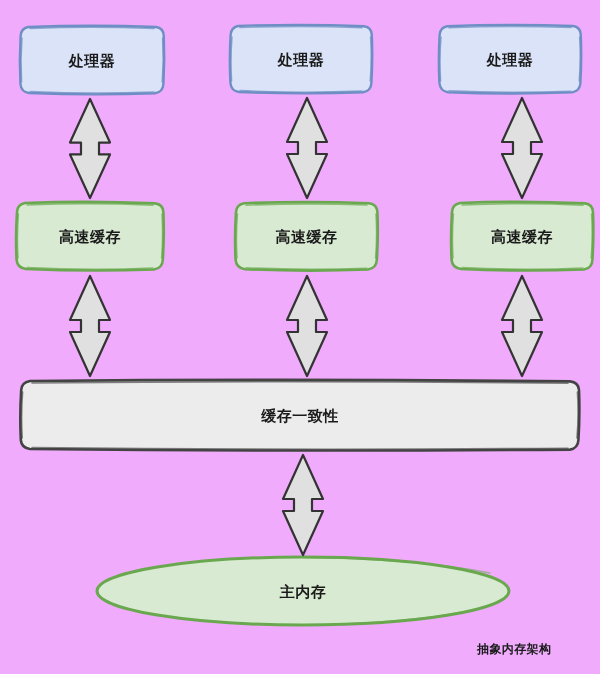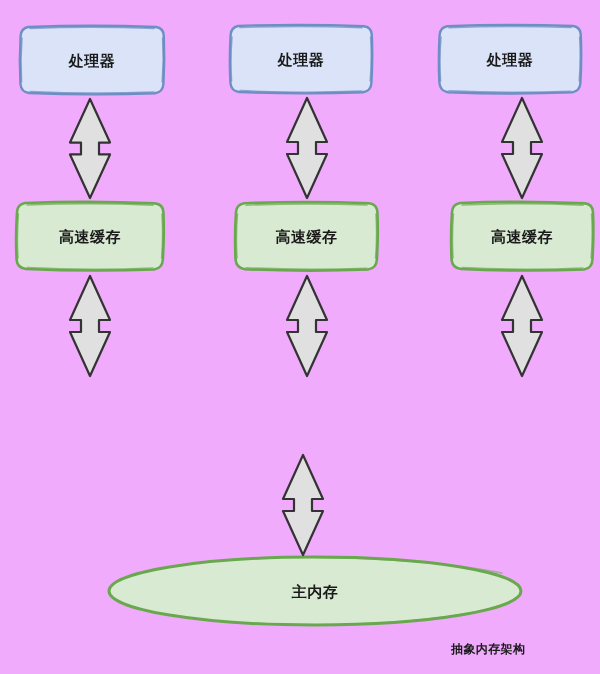--- a/index.html
+++ b/index.html
@@ -139,24 +139,31 @@
   </div>
 
   <div class="node" style="left:449px; top:200px; width:146px; height:72px;">
     <svg class="sketch-svg" viewBox="0 0 146 72" preserveAspectRatio="none">
       <path d="M11,3 Q73,0.6 136,3.4 Q143.6,4.4 144,12 Q145,36 143.4,60 Q143,68.2 135,69.5 Q73,71.8 12,69 Q3.4,68 2.6,60 Q1.4,36 3,12 Q3.4,4.4 11,3 Z" fill="#d9ead3" stroke="#6aa84f" stroke-width="2.6" stroke-linecap="round"></path>
       <path d="M13,5 Q73,2.4 134,5.2 M142.6,14 Q144,36 142.2,58 M134,68 Q73,70.6 13,67.6 M4,58 Q2.6,36 4.4,14" fill="none" stroke="#6aa84f" stroke-width="1.6" stroke-linecap="round" opacity="0.7"></path>
     </svg>
     <span class="node-label">高速缓存</span>
   </div>
 
+  <div class="node" style="left:18px; top:378px; width:564px; height:74px;">
+    <svg class="sketch-svg" viewBox="0 0 564 74" preserveAspectRatio="none">
+      <path d="M12,3 Q282,0.6 552,3.4 Q560.4,4.4 561,12 Q562,37 560.4,62 Q560,70.2 552,71.6 Q282,73.8 12,71 Q3.6,70 2.8,62 Q1.6,37 3.2,12 Q3.6,4.4 12,3 Z" fill="#ececec" stroke="#434343" stroke-width="2.6" stroke-linecap="round"></path>
+      <path d="M14,5 Q282,2.4 550,5.2 M559.4,14 Q561,37 559,60 M550,70.2 Q282,72.6 14,69.6 M4.2,60 Q2.8,37 4.6,14" fill="none" stroke="#434343" stroke-width="1.6" stroke-linecap="round" opacity="0.65"></path>
+    </svg>
+    <span class="node-label">缓存一致性</span>
+  </div>
 
-  <div class="node" style="left:106px; top:555px; width:418px; height:72px;">
+  <div class="node" style="left:94px; top:555px; width:418px; height:72px;">
     <svg class="sketch-svg" viewBox="0 0 418 72" preserveAspectRatio="none">
       <ellipse cx="209" cy="36" rx="206" ry="34" fill="#d9ead3" stroke="#6aa84f" stroke-width="3"></ellipse>
       <path d="M209,2.6 Q320,3.6 396,18 M410,44 Q370,64 250,69" fill="none" stroke="#6aa84f" stroke-width="1.5" stroke-linecap="round" opacity="0.55"></path>
     </svg>
     <span class="node-label">主内存</span>
   </div>
 
-  <div id="caption" style="left:451px; top:641px;">抽象内存架构</div>
+  <div id="caption" style="left:477px; top:641px;">抽象内存架构</div>
 
 </div>
 
 </body></html>

